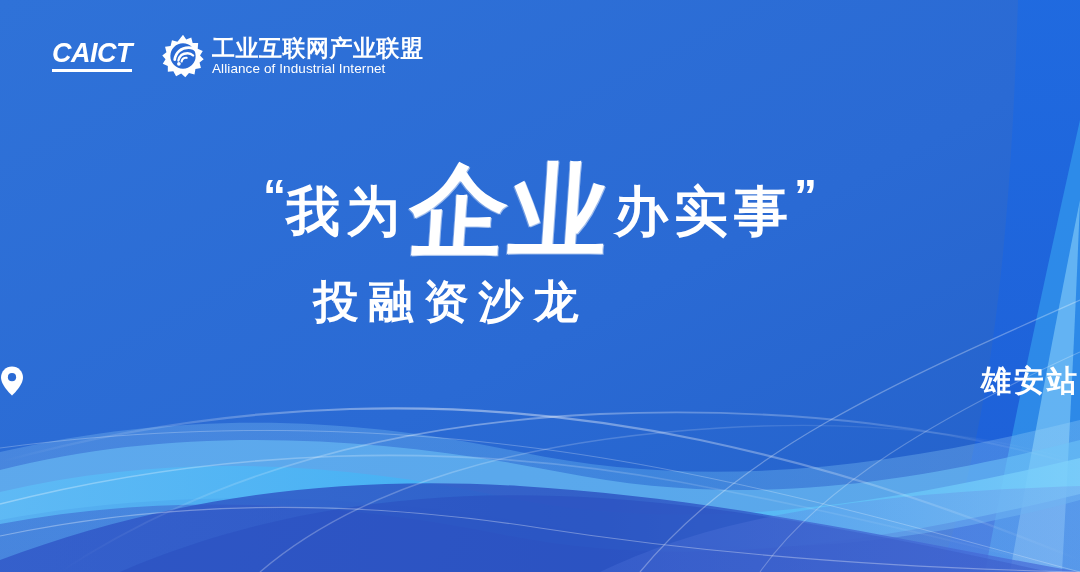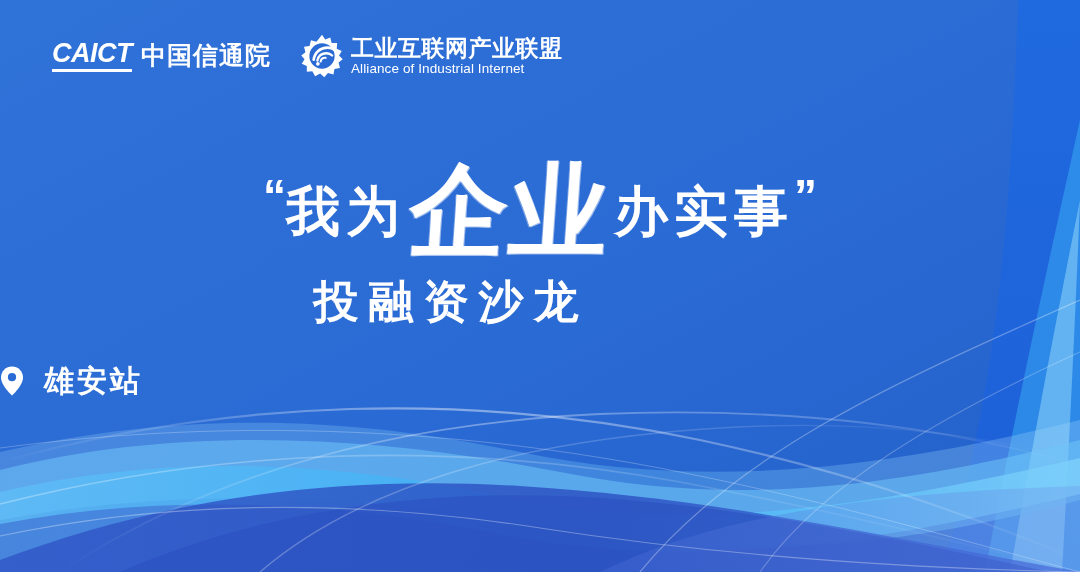--- a/index.html
+++ b/index.html
@@ -155,21 +155,21 @@
     text-indent: 10px;
     line-height: 1;
   }
   .location {
     position: absolute;
     top: 366px;
     left: 0;
     width: 1080px;
     display: flex;
     align-items: center;
-    justify-content: flex-start;
+    justify-content: space-between;
     gap: 20px;
   }
   .pin-icon {
     display: block;
     width: 24px;
     height: 30px;
   }
   .location-text {
     font-size: 30px;
     font-weight: bold;
@@ -255,21 +255,20 @@
     <path d="M0,448 C240,416 470,430 680,472 C840,504 960,540 1080,572" fill="none" stroke="#ffffff" stroke-width="0.9" opacity="0.28"></path>
   </svg>
 
   <div class="header">
 
     <div class="logo-caict">
       <div class="caict-mark">
         <div class="caict-word">CAICT</div>
         <div class="caict-rule"></div>
       </div>
-      <div class="caict-cn">中国信通院</div>
     </div>
 
     <div class="logo-aii">
       <svg width="46" height="46" viewBox="0 0 100 100">
         <g fill="#ffffff">
           <path d="M50 4 L57 14 L68 10 L71 22 L83 22 L82 34 L93 39 L87 49 L95 57
                    L86 64 L89 76 L77 78 L75 90 L63 87 L55 96 L46 88 L35 94 L29 83
                    L17 84 L17 72 L6 67 L12 57 L5 49 L14 42 L11 30 L23 28 L26 16
                    L38 19 Z"></path>
         </g>

